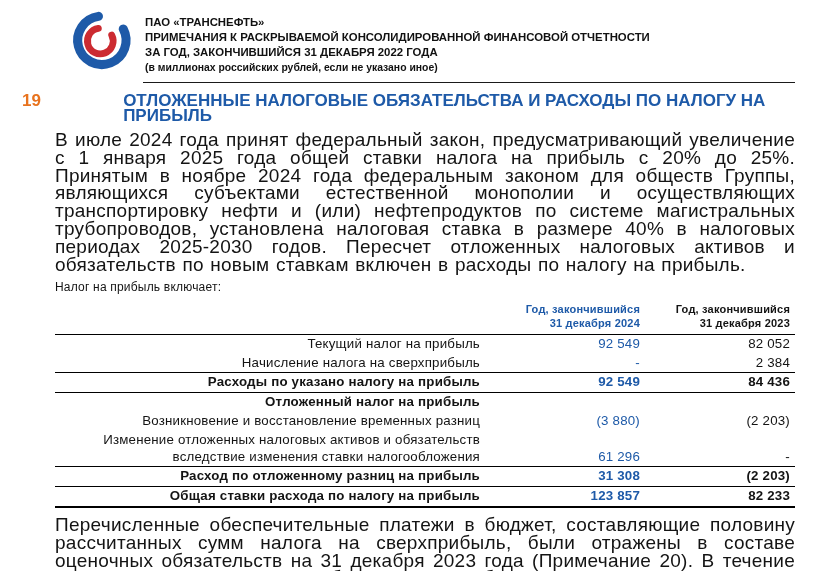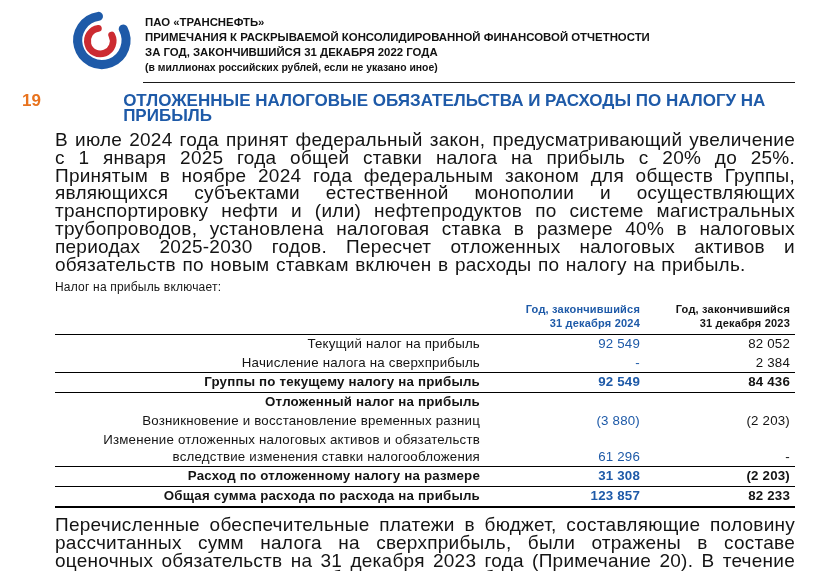--- a/index.html
+++ b/index.html
@@ -119,47 +119,47 @@
         <td class="lbl">Текущий налог на прибыль</td>
         <td class="val y2024">92 549</td>
         <td class="val y2023">82 052</td>
       </tr>
       <tr>
         <td class="lbl">Начисление налога на сверхприбыль</td>
         <td class="val y2024">-</td>
         <td class="val y2023">2 384</td>
       </tr>
       <tr class="bold rule-top rule-bottom">
-        <td class="lbl">Группы по текущему налогу на прибыль</td>
+        <td class="lbl">Расходы по указано налогу на прибыль</td>
         <td class="val y2024">92 549</td>
         <td class="val y2023">84 436</td>
       </tr>
       <tr class="bold">
         <td class="lbl">Отложенный налог на прибыль</td>
         <td class="val y2024"></td>
         <td class="val y2023"></td>
       </tr>
       <tr>
         <td class="lbl">Возникновение и восстановление временных разниц</td>
         <td class="val y2024">(3 880)</td>
         <td class="val y2023">(2 203)</td>
       </tr>
       <tr>
         <td class="lbl">Изменение отложенных налоговых активов и обязательств
 вследствие изменения ставки налогообложения</td>
         <td class="val y2024">61 296</td>
         <td class="val y2023">-</td>
       </tr>
       <tr class="bold rule-top rule-bottom">
-        <td class="lbl">Расход по отложенному налогу на размере</td>
+        <td class="lbl">Расход по отложенному разниц на прибыль</td>
         <td class="val y2024">31 308</td>
         <td class="val y2023">(2 203)</td>
       </tr>
       <tr class="bold thick-bottom">
-        <td class="lbl">Общая сумма расхода по расхода на прибыль</td>
+        <td class="lbl">Общая ставки расхода по налогу на прибыль</td>
         <td class="val y2024">123 857</td>
         <td class="val y2023">82 233</td>
       </tr>
     </tbody>
   </table>
 
   <p class="body-text indent">Перечисленные обеспечительные платежи в бюджет, составляющие половину рассчитанных сумм налога на сверхприбыль, были отражены в составе оценочных обязательств на 31 декабря 2023 года (Примечание 20). В течение года, закончившегося 31 декабря 2024 года, общества Группы воспользовались правом уменьшить исчисленную сумму налога на сверхприбыль на налоговый вычет, равный уплаченным обеспечительным платежам.</p>
 
 </div>
 

